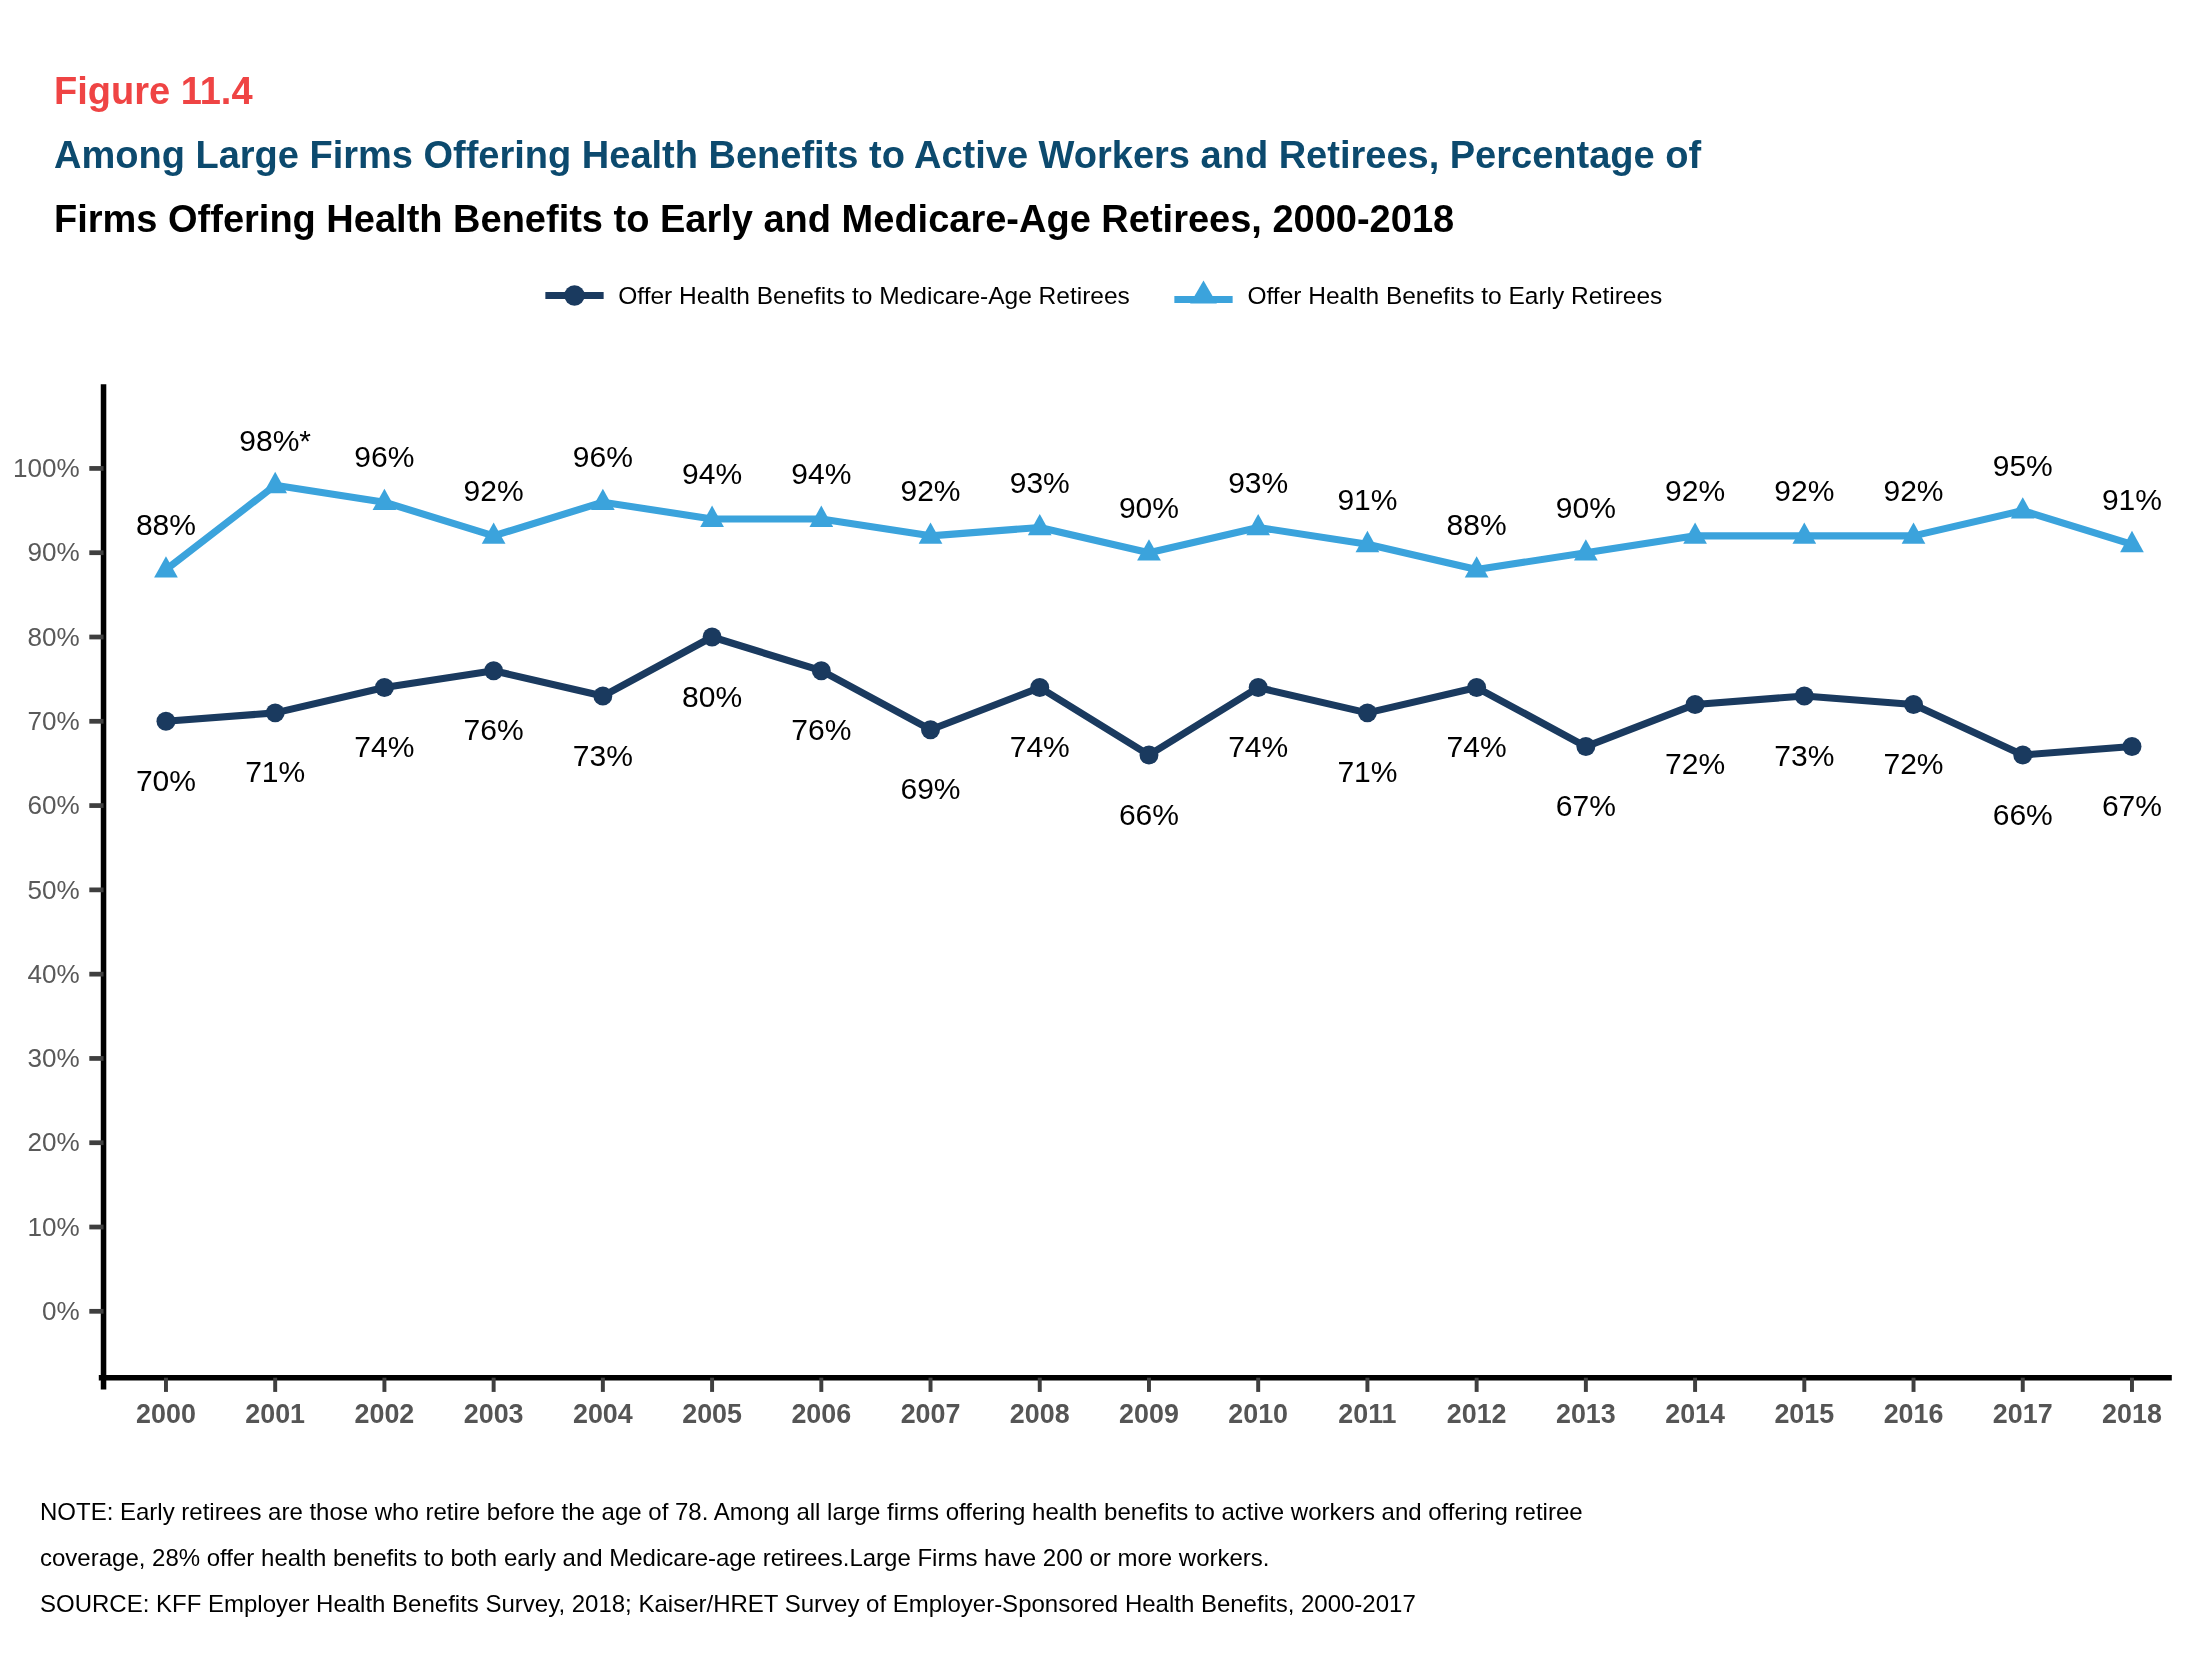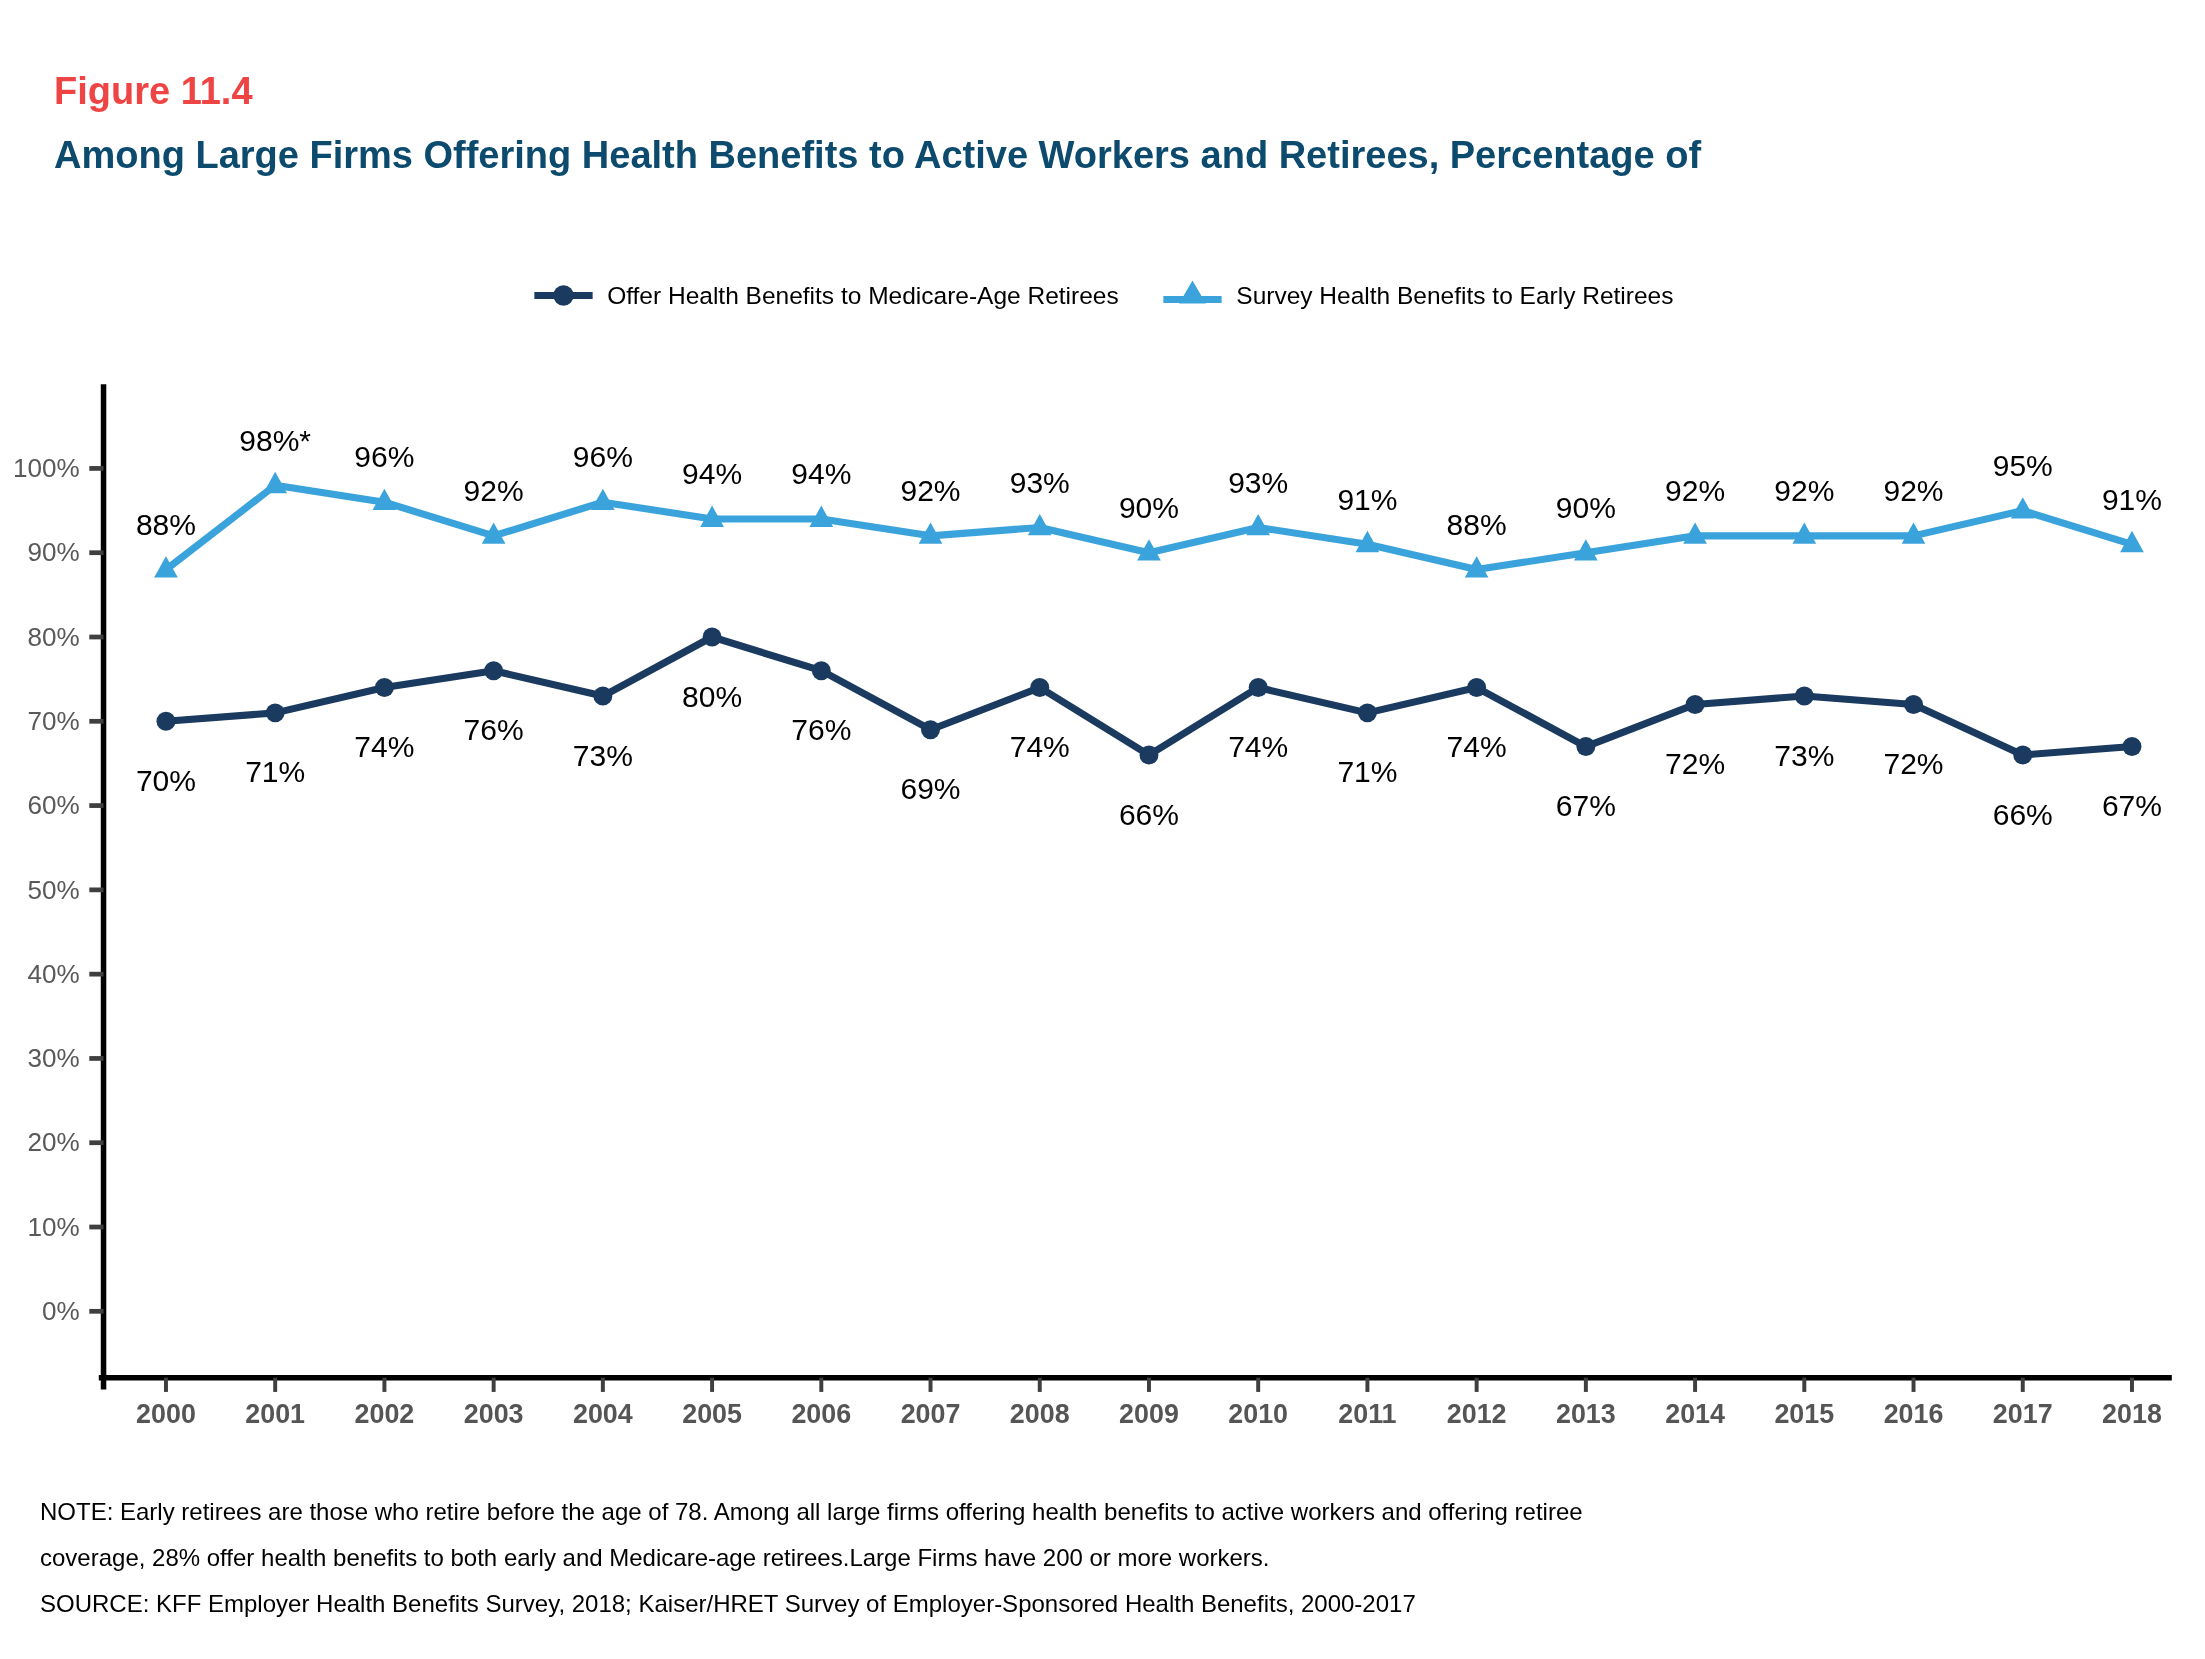--- a/index.html
+++ b/index.html
@@ -35,35 +35,36 @@
     font-size:24px;color:#000;line-height:46px;
   }
 </style>
 </head>
 <body>
 
 <div class="page">
 
   <div class="figure-label">Figure 11.4</div>
   <div class="title-line-1">Among Large Firms Offering Health Benefits to Active Workers and Retirees, Percentage of</div>
+  <div class="title-line-2">Firms Offering Health Benefits to Early and Medicare-Age Retirees, 2000-2018</div>
 
   <div class="legend">
     <div class="legend-item">
       <svg class="legend-marker" width="63" height="35" viewBox="0 0 80 44">
         <line x1="3" y1="22" x2="77" y2="22" stroke-width="9" stroke="#1A3A5F"></line>
         <circle cx="40" cy="22" r="13" fill="#1A3A5F"></circle>
       </svg>
       <span class="legend-label">Offer Health Benefits to Medicare-Age Retirees</span>
     </div>
     <div class="legend-item">
       <svg class="legend-marker" width="63" height="35" viewBox="0 0 80 44">
         <line x1="3" y1="27" x2="77" y2="27" stroke-width="9" stroke="#3BA3DC"></line>
         <polygon points="40,3 23,32 57,32" fill="#3BA3DC"></polygon>
       </svg>
-      <span class="legend-label">Survey Health Benefits to Early Retirees</span>
+      <span class="legend-label">Offer Health Benefits to Early Retirees</span>
     </div>
   </div>
 
   <svg class="chart-svg" id="chart" viewBox="0 0 2790 2100">
       <line x1="131" y1="486" x2="131" y2="1758" stroke="#000" stroke-width="7"></line>
       <line x1="125" y1="1743" x2="2748" y2="1743" stroke="#000" stroke-width="7"></line>
       <line x1="113" y1="1659" x2="131" y2="1659" stroke="#3f3f3f" stroke-width="6"></line>
       <text x="101" y="1670" text-anchor="end" fill="#595959" font-size="33" font-family="Liberation Sans, sans-serif">0%</text>
       <line x1="113" y1="1552.35" x2="131" y2="1552.35" stroke="#3f3f3f" stroke-width="6"></line>
       <text x="101" y="1563.35" text-anchor="end" fill="#595959" font-size="33" font-family="Liberation Sans, sans-serif">10%</text>

